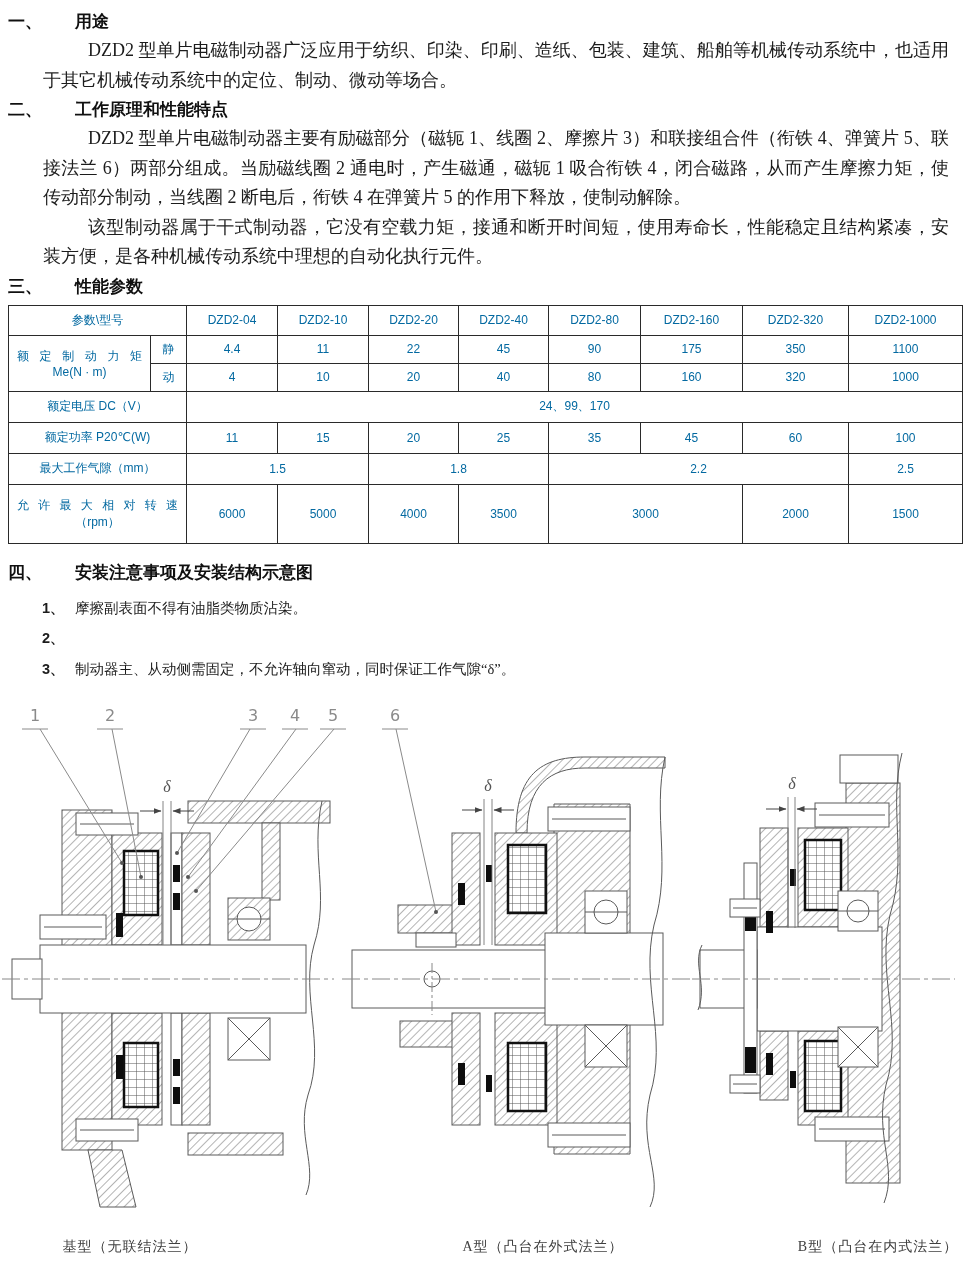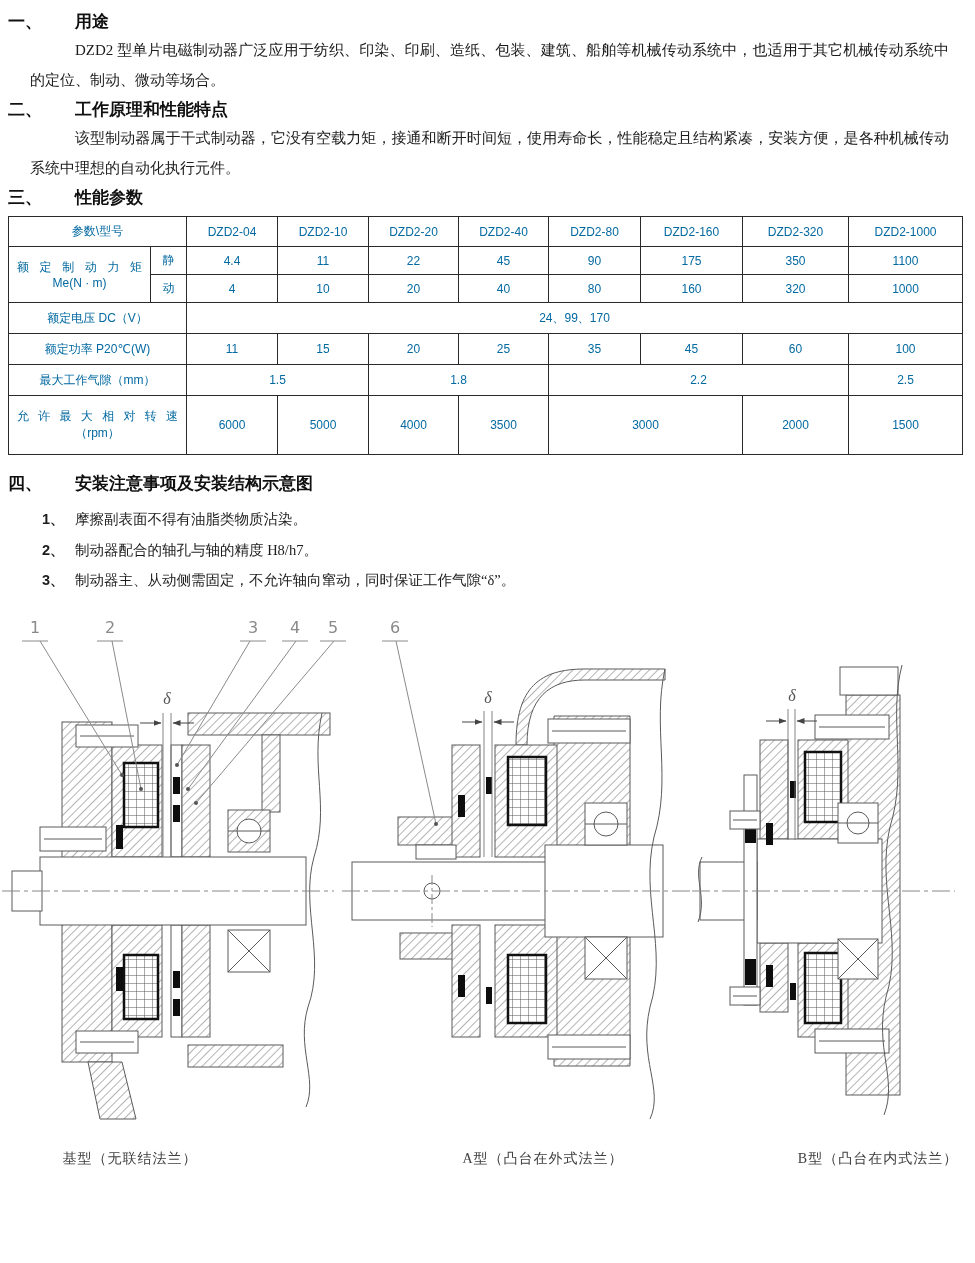--- a/index.html
+++ b/index.html
@@ -4,21 +4,21 @@
 <style>
   html,body{margin:0;padding:0;}
   body{
     width:975px;height:1263px;background:#ffffff;color:#1c1c1c;
     font-family:"Liberation Serif","DejaVu Serif",serif;
     position:relative;overflow:hidden;
   }
   .page{padding-top:7px;}
   .sec-head{display:flex;font-weight:bold;font-size:17px;line-height:29px;color:#101010;}
   .sec-num{padding-left:8px;width:67px;flex:0 0 auto;}
-  .para{font-size:15px;line-height:29.5px;margin:0 26px 0 30px;text-indent:45px;text-align:justify;color:#1c1c1c;}
+  .para{font-size:18px;line-height:29.5px;margin:0 26px 0 43px;text-indent:45px;text-align:justify;color:#1c1c1c;}
   
   table.params{border-collapse:collapse;margin:4px 0 0 8px;table-layout:fixed;
     font-family:"Liberation Sans","DejaVu Sans",sans-serif;font-size:12px;color:#0369a1;}
   table.params th,table.params td{border:1.6px solid #2a2a2a;text-align:center;vertical-align:middle;padding:0 2px;overflow:hidden;}
   table.params th{font-weight:normal;height:29px;}
   tr.r-torque td{height:27px;}
   tr.r-mid td{height:30px;}
   tr.r-speed td{height:58px;}
   td.lbl{text-align:left;padding-left:6px;}
   td.lbl-c{text-align:center;}
@@ -42,20 +42,21 @@
   <div class="sec-head">
     <span class="sec-num">一、</span>
     <span class="sec-title">用途</span>
   </div>
   <p class="para">DZD2 型单片电磁制动器广泛应用于纺织、印染、印刷、造纸、包装、建筑、船舶等机械传动系统中，也适用于其它机械传动系统中的定位、制动、微动等场合。</p>
 
   <div class="sec-head">
     <span class="sec-num">二、</span>
     <span class="sec-title">工作原理和性能特点</span>
   </div>
+  <p class="para">DZD2 型单片电磁制动器主要有励磁部分（磁轭 1、线圈 2、摩擦片 3）和联接组合件（衔铁 4、弹簧片 5、联接法兰 6）两部分组成。当励磁线圈 2 通电时，产生磁通，磁轭 1 吸合衔铁 4，闭合磁路，从而产生摩擦力矩，使传动部分制动，当线圈 2 断电后，衔铁 4 在弹簧片 5 的作用下释放，使制动解除。</p>
   <p class="para">该型制动器属于干式制动器，它没有空载力矩，接通和断开时间短，使用寿命长，性能稳定且结构紧凑，安装方便，是各种机械传动系统中理想的自动化执行元件。</p>
 
   <div class="sec-head">
     <span class="sec-num">三、</span>
     <span class="sec-title">性能参数</span>
   </div>
 
   <table class="params">
     <colgroup>
       <col style="width:142px">
@@ -149,21 +150,20 @@
     <span class="sec-num">四、</span>
     <span class="sec-title">安装注意事项及安装结构示意图</span>
   </div>
   <div class="notes">
     <div class="note">
       <span class="note-num">1、</span>
       <span>摩擦副表面不得有油脂类物质沾染。</span>
     </div>
     <div class="note">
       <span class="note-num">2、</span>
-      <span>制动器配合的轴孔与轴的精度 H8/h7。</span>
     </div>
     <div class="note">
       <span class="note-num">3、</span>
       <span>制动器主、从动侧需固定，不允许轴向窜动，同时保证工作气隙“δ”。</span>
     </div>
   </div>
 
   <div class="drawings">
     <svg width="975" height="586" viewBox="0 677 975 586">
       <defs>

